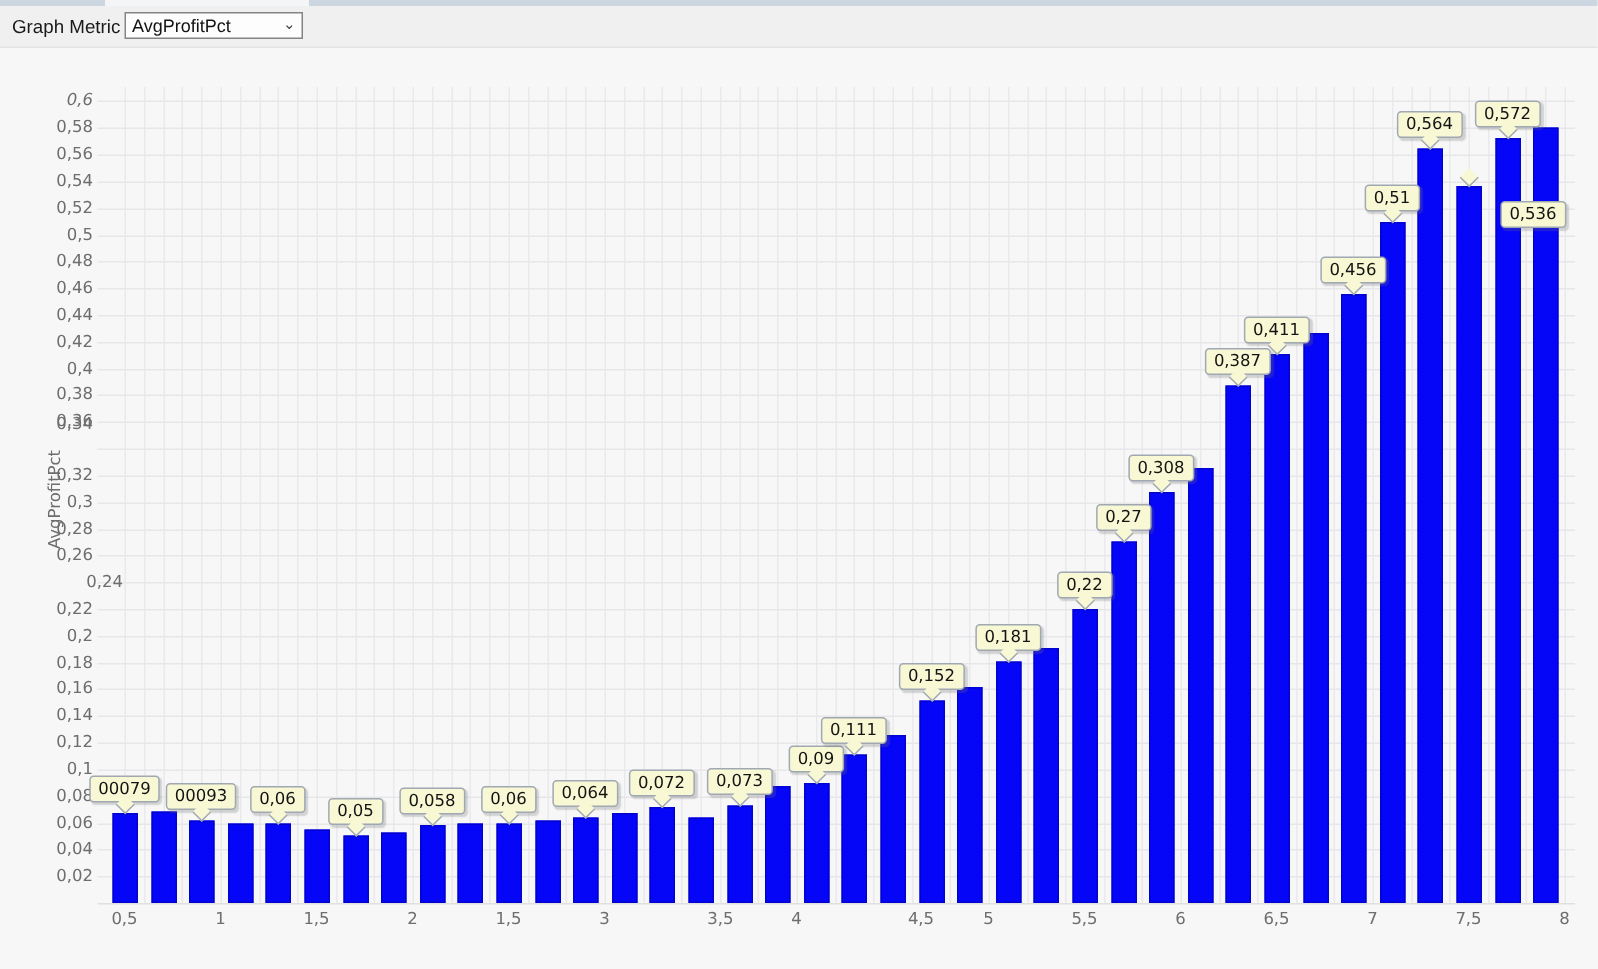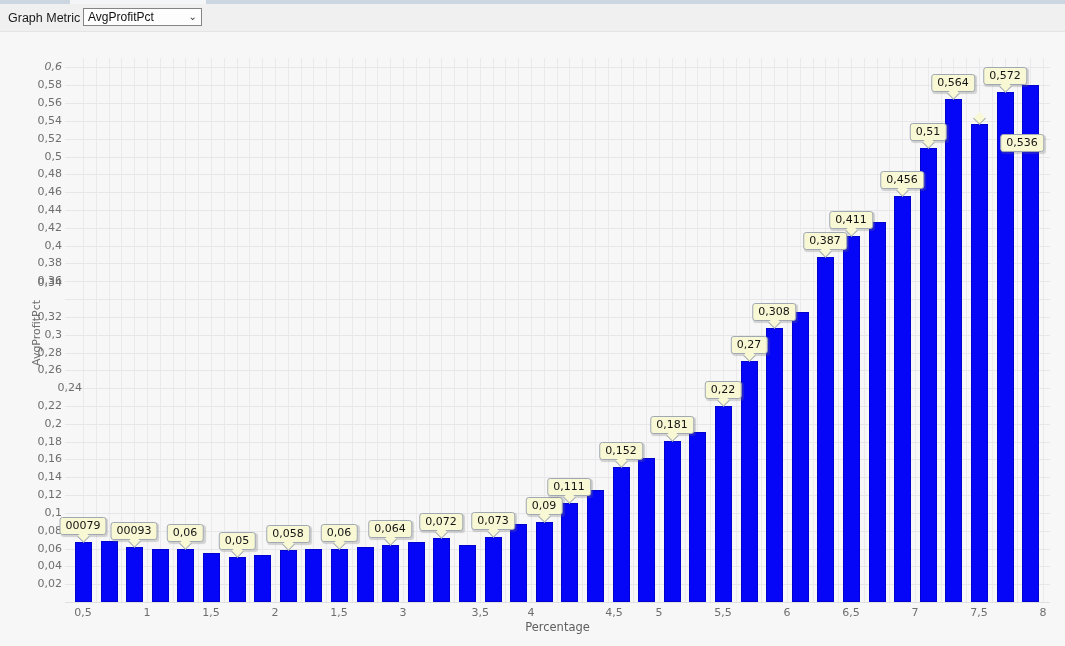--- a/index.html
+++ b/index.html
@@ -64,21 +64,20 @@
   .x-title{
     position:absolute;left:65px;top:620px;width:985px;text-align:center;
     font-size:11.5px;color:#5f5f5f;
   }
 </style>
 </head>
 <body>
 
 <div class="chart" id="plot">
   <div class="y-title">AvgProfitPct</div>
-  <div class="x-title">Percentage</div>
 <div class="gridline-v" style="left: 83px; top: 58px; height: 544px;"></div>
     <div class="gridline-v" style="left: 96px; top: 58px; height: 544px;"></div>
     <div class="gridline-v" style="left: 109px; top: 58px; height: 544px;"></div>
     <div class="gridline-v" style="left: 121px; top: 58px; height: 544px;"></div>
     <div class="gridline-v" style="left: 134px; top: 58px; height: 544px;"></div>
     <div class="gridline-v" style="left: 147px; top: 58px; height: 544px;"></div>
     <div class="gridline-v" style="left: 160px; top: 58px; height: 544px;"></div>
     <div class="gridline-v" style="left: 173px; top: 58px; height: 544px;"></div>
     <div class="gridline-v" style="left: 185px; top: 58px; height: 544px;"></div>
     <div class="gridline-v" style="left: 198px; top: 58px; height: 544px;"></div>

